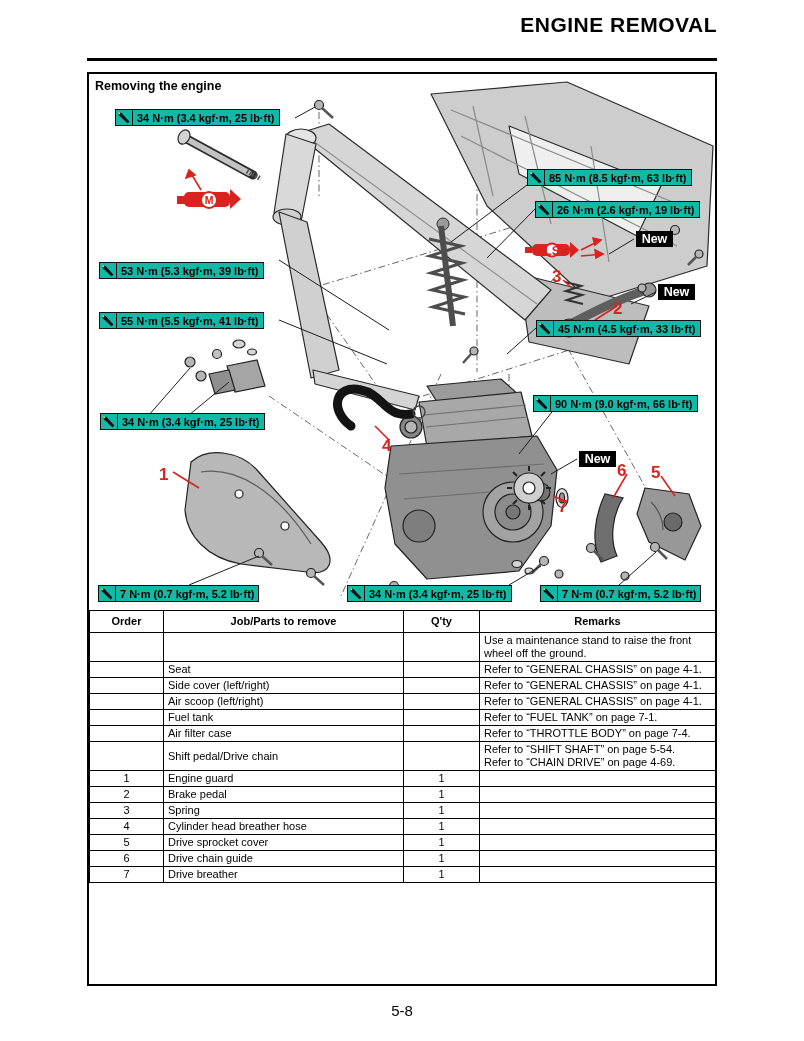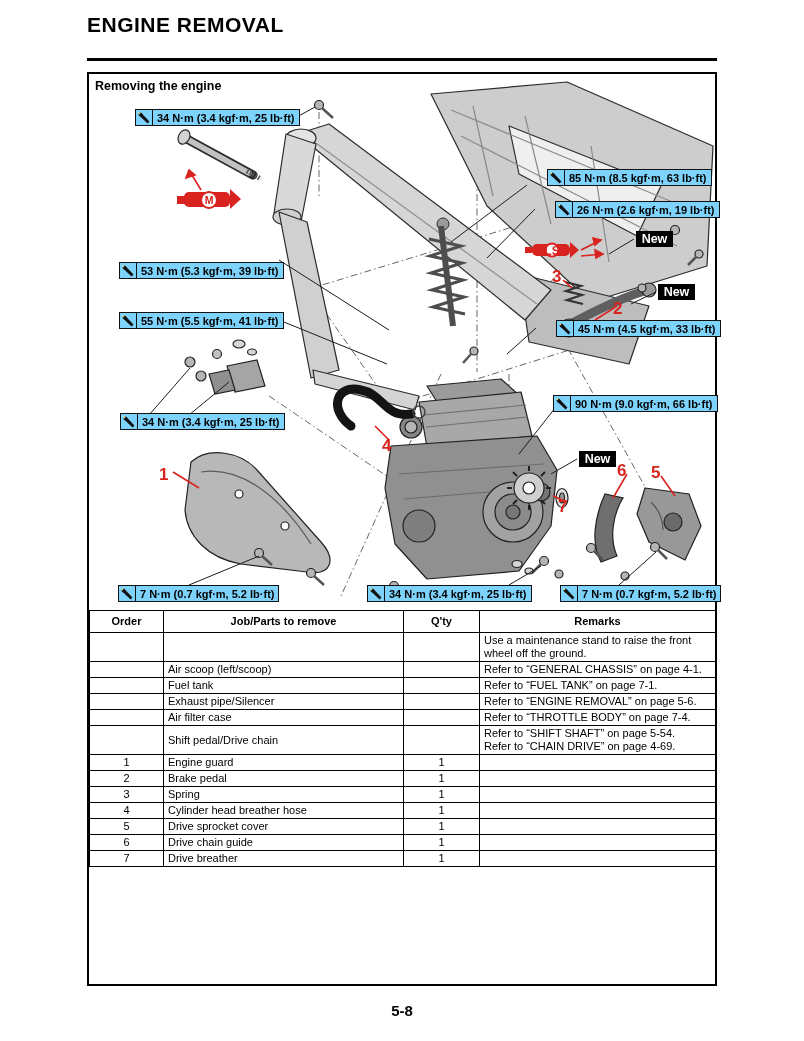--- a/index.html
+++ b/index.html
@@ -1,31 +1,31 @@
 <!DOCTYPE html>
 <html><head>
 <meta charset="utf-8">
 <style>
   * { margin:0; padding:0; box-sizing:border-box; }
   html,body { background:#ffffff; }
   body { width:804px; height:1041px; position:relative; font-family:"Liberation Sans", sans-serif; color:#000; overflow:hidden; }
 
-  .page-title { position:absolute; top:13px; left:87px; width:630px; 
+  .page-title { position:absolute; top:13px; left:87px; width:630px; text-align:right;
     font-size:21px; font-weight:bold; letter-spacing:.5px; }
   .title-rule { position:absolute; top:58px; left:87px; width:630px; height:3px; background:#000; }
 
   .figure-box { position:absolute; left:87px; top:72px; width:630px; height:914px; border:2px solid #000; background:#fff; }
   .figure-title { position:absolute; left:6px; top:5px; font-size:12.5px; font-weight:bold; z-index:5;text-align:right; }
 
   .diagram { position:absolute; left:0; top:0; width:626px; height:536px; }
   .diagram svg.art { position:absolute; left:0; top:0; width:626px; height:536px; }
 
   
   .callout { position:absolute; display:flex; align-items:stretch; height:17px;
-    background:#7dd3fc; border:1.5px solid #111; z-index:4;margin-left:20px; }
+    background:#14b8a6; border:1.5px solid #111; z-index:4; }
   .callout .c-icon { width:17px; display:flex; align-items:center; justify-content:center;
     border-right:1.5px solid #111; }
   .callout .c-text { font-size:11px; font-weight:bold; line-height:14px; padding:0 4px;
     white-space:nowrap; display:flex; align-items:center; }
 
   
   .new-label { position:absolute; background:#000; color:#fff; font-size:12.5px; font-weight:bold;
     width:37px; height:16px; display:flex; align-items:center; justify-content:center; z-index:4; }
 
   
@@ -49,21 +49,21 @@
   
   table.parts { position:absolute; left:0; top:536px; width:626px; border-collapse:collapse; table-layout:fixed; }
   table.parts th, table.parts td { border:1.3px solid #000; font-size:11px; line-height:13px;
     padding:1px 4px; vertical-align:middle; overflow:hidden; }
   table.parts th { font-weight:bold; text-align:center; height:22px; }
   td.c-order, td.c-qty { text-align:center; }
   td.c-job { text-align:left; padding-left:6px; }
   td.c-remarks { text-align:left; white-space:pre-line; }
 
   .page-number { position:absolute; top:1002px; left:0; width:804px; text-align:center;
-    font-size:15px; font-weight:bold; }
+    font-size:15px; font-weight:normal; }
 </style>
 </head>
 <body>
 
 <div class="page-title">ENGINE REMOVAL</div>
 <div class="title-rule"></div>
 
 <div class="figure-box">
   <div class="figure-title">Removing the engine</div>
 
@@ -390,42 +390,48 @@
       </tr>
     </thead>
     <tbody>
   <tr>
     <td class="c-order"></td>
     <td class="c-job"></td>
     <td class="c-qty"></td>
     <td class="c-remarks">Use a maintenance stand to raise the front wheel off the ground.</td>
   </tr>
 
-
-
-  <tr>
-    <td class="c-order"></td>
-    <td class="c-job">Air scoop (left/scoop)</td>
+  <tr>
+    <td class="c-order"></td>
+    <td class="c-job">Seat</td>
     <td class="c-qty"></td>
     <td class="c-remarks">Refer to “GENERAL CHASSIS” on page 4-1.</td>
   </tr>
 
   <tr>
     <td class="c-order"></td>
+    <td class="c-job">Side cover (left/right)</td>
+    <td class="c-qty"></td>
+    <td class="c-remarks">Refer to “GENERAL CHASSIS” on page 4-1.</td>
+  </tr>
+
+  <tr>
+    <td class="c-order"></td>
+    <td class="c-job">Air scoop (left/right)</td>
+    <td class="c-qty"></td>
+    <td class="c-remarks">Refer to “GENERAL CHASSIS” on page 4-1.</td>
+  </tr>
+
+  <tr>
+    <td class="c-order"></td>
     <td class="c-job">Fuel tank</td>
     <td class="c-qty"></td>
     <td class="c-remarks">Refer to “FUEL TANK” on page 7-1.</td>
   </tr>
 
-  <tr>
-    <td class="c-order"></td>
-    <td class="c-job">Exhaust pipe/Silencer</td>
-    <td class="c-qty"></td>
-    <td class="c-remarks">Refer to “ENGINE REMOVAL” on page 5-6.</td>
-  </tr>
 
   <tr>
     <td class="c-order"></td>
     <td class="c-job">Air filter case</td>
     <td class="c-qty"></td>
     <td class="c-remarks">Refer to “THROTTLE BODY” on page 7-4.</td>
   </tr>
 
 
 

